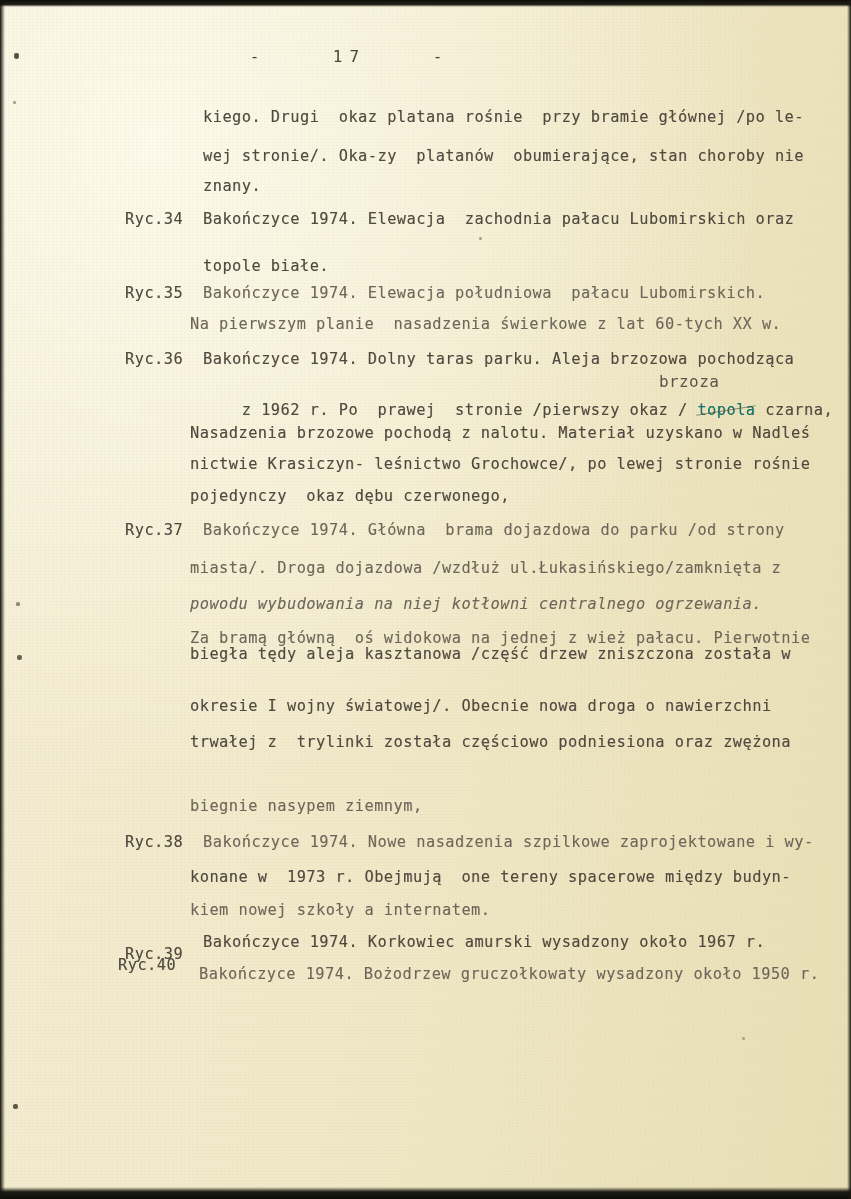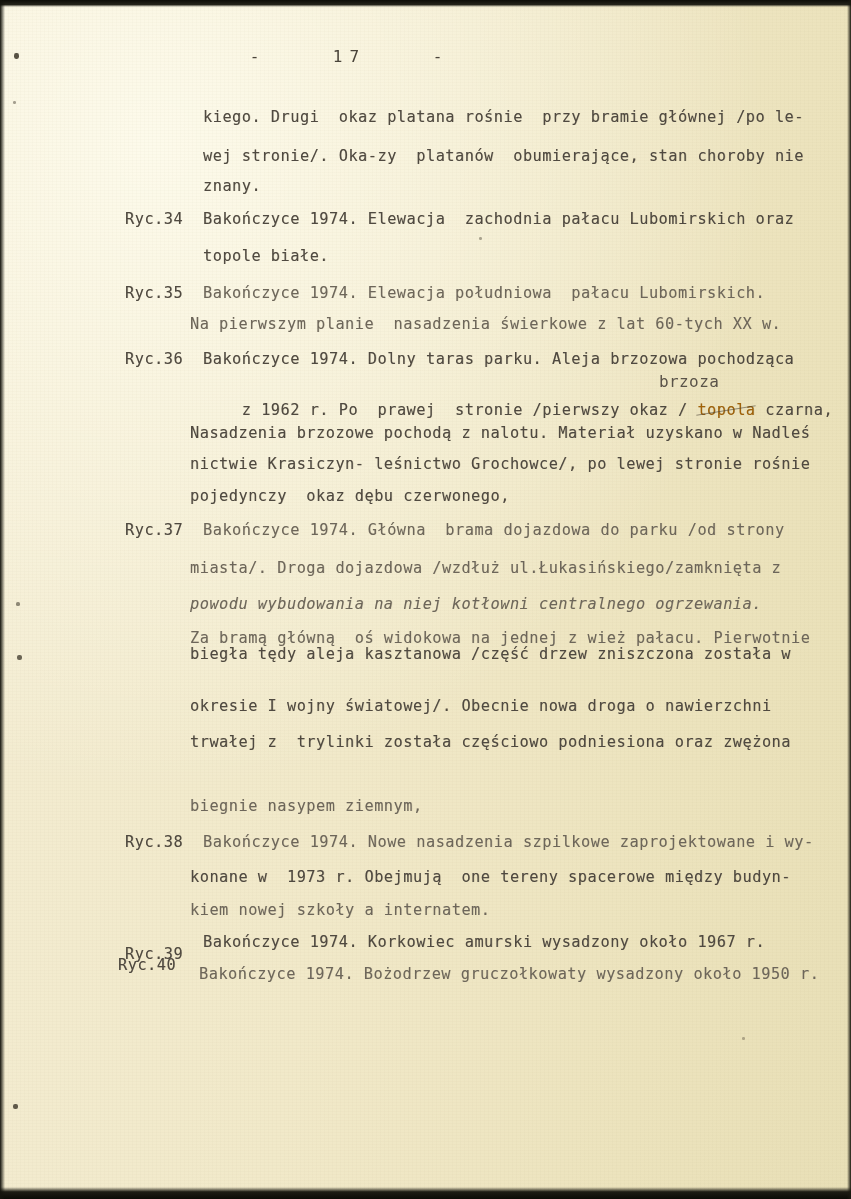--- a/index.html
+++ b/index.html
@@ -86,21 +86,21 @@
   
   .superline {
     position: absolute;
     font-size: 16px;
     letter-spacing: 0.4px;
     color: #5a5349;
     white-space: pre;
   }
   .struck {
     position: relative;
-    color: #a16207;
+    color: #0f766e;
   }
   .struck::after {
     content: "";
     position: absolute;
     left: -1px; right: -1px; top: 48%;
     border-top: 1px solid rgba(70,62,50,.55);
     transform: rotate(-9deg);
   }
 </style>
 </head>
@@ -120,21 +120,21 @@
   <div class="speck" style="left:742px; top:1037px;width:3px; height:3px; opacity:.35;"></div>
 
   <div id="page-number">-    17    -</div>
 
   <div class="typed body-line" style="top:110px;">kiego. Drugi  okaz platana rośnie  przy bramie głównej /po le-</div>
   <div class="typed body-line" style="top:149px;">wej stronie/. Oka-zy  platanów  obumierające, stan choroby nie</div>
   <div class="typed body-line" style="top:179px;">znany.</div>
 
   <div class="typed fig-label" style="top:212px;">Ryc.34</div>
   <div class="typed body-line" style="top:212px;">Bakończyce 1974. Elewacja  zachodnia pałacu Lubomirskich oraz</div>
-  <div class="typed body-line" style="top:249px;">topole białe.</div>
+  <div class="typed body-line" style="top:259px;">topole białe.</div>
 
   <div class="typed fig-label" style="top:286px;">Ryc.35</div>
   <div class="typed body-line faint" style="top:286px;">Bakończyce 1974. Elewacja południowa  pałacu Lubomirskich.</div>
   <div class="typed body-line hang faint" style="top:317px;">Na pierwszym planie  nasadzenia świerkowe z lat 60-tych XX w.</div>
 
   <div class="typed fig-label" style="top:352px;">Ryc.36</div>
   <div class="typed body-line" style="top:352px;">Bakończyce 1974. Dolny taras parku. Aleja brzozowa pochodząca</div>
 
   <div class="superline" style="left:659px; top:372px;">brzoza</div>
 

